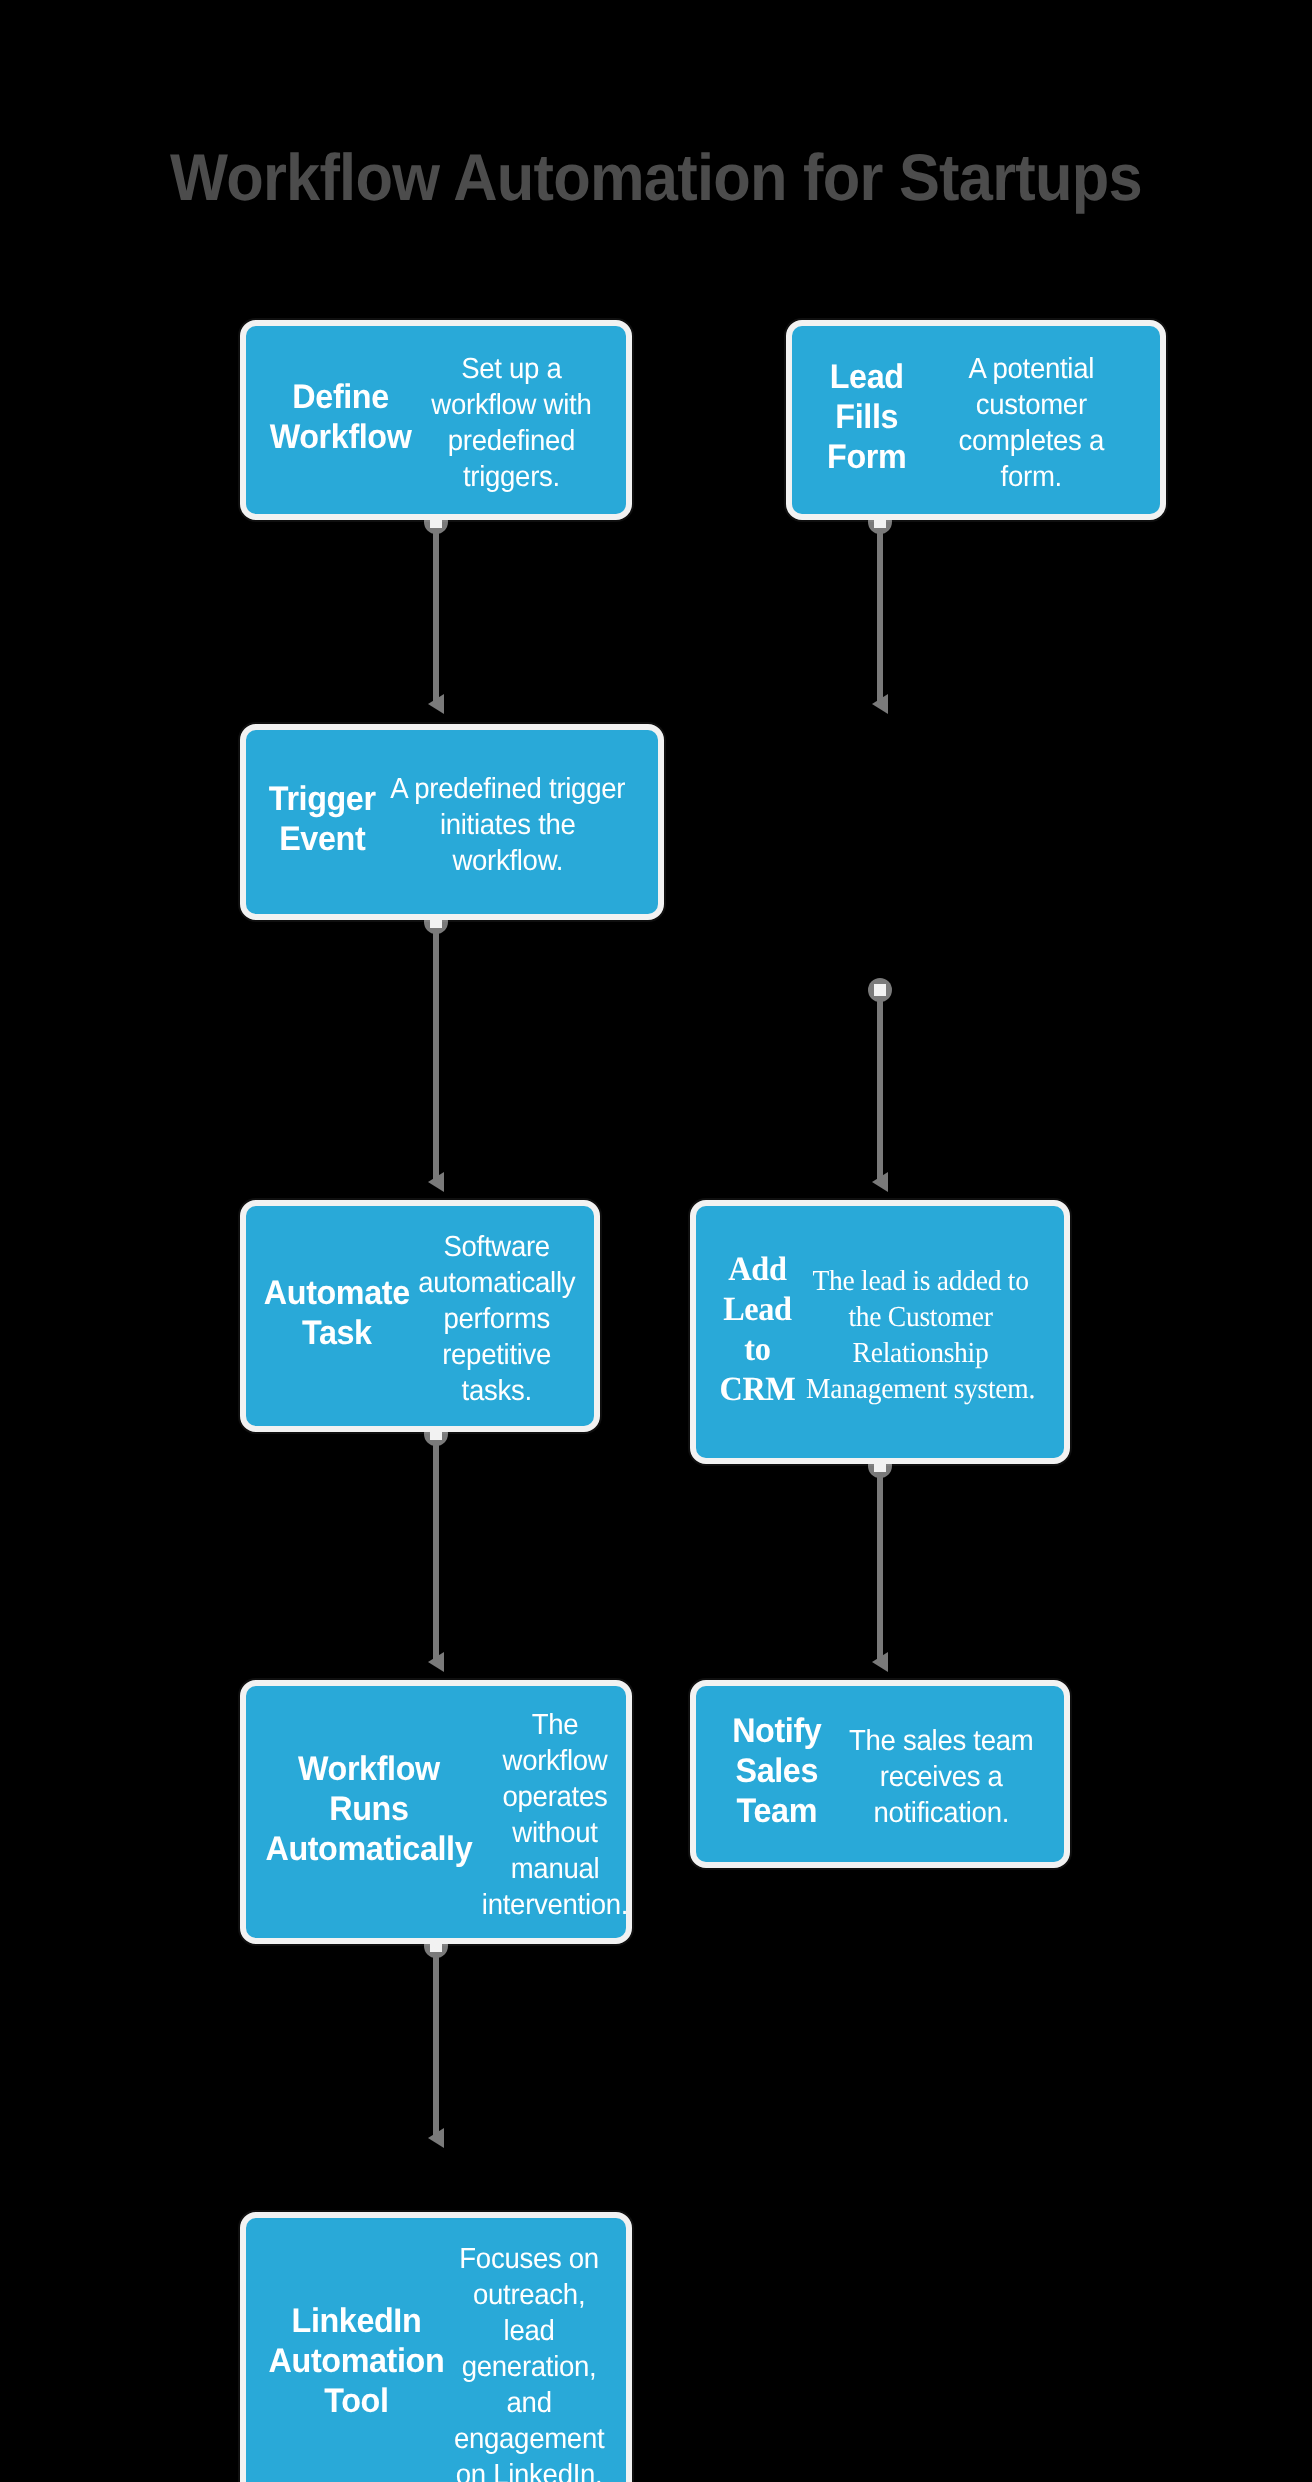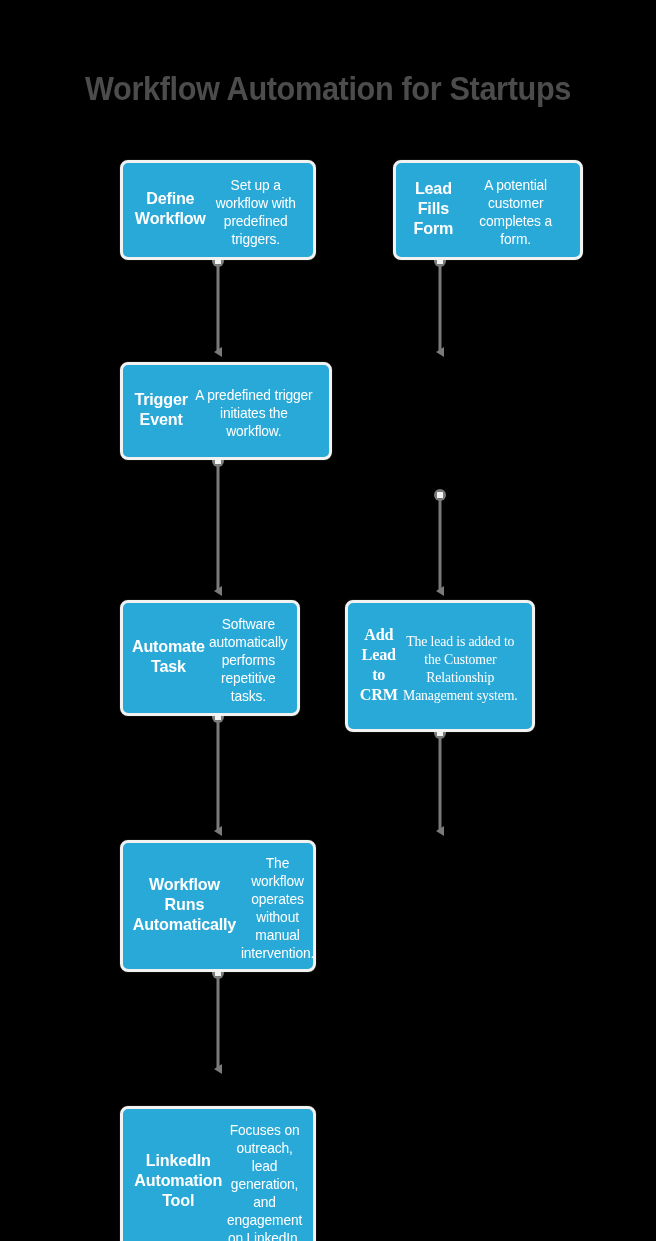--- a/index.html
+++ b/index.html
@@ -172,19 +172,23 @@
   <div class="node n-crm">
     <div class="node-title">Add Lead to CRM</div>
     <div class="node-desc">The lead is added to the Customer Relationship Management system.</div>
   </div>
 
   <div class="node n-runs">
     <div class="node-title">Workflow Runs Automatically</div>
     <div class="node-desc">The workflow operates without manual intervention.</div>
   </div>
 
+  <div class="node n-notify">
+    <div class="node-title">Notify Sales Team</div>
+    <div class="node-desc">The sales team receives a notification.</div>
+  </div>
 
   <div class="node n-linkedin">
     <div class="node-title">LinkedIn Automation Tool</div>
     <div class="node-desc">Focuses on outreach, lead generation, and engagement on LinkedIn.</div>
   </div>
 
 </div>
 
 </body></html>

